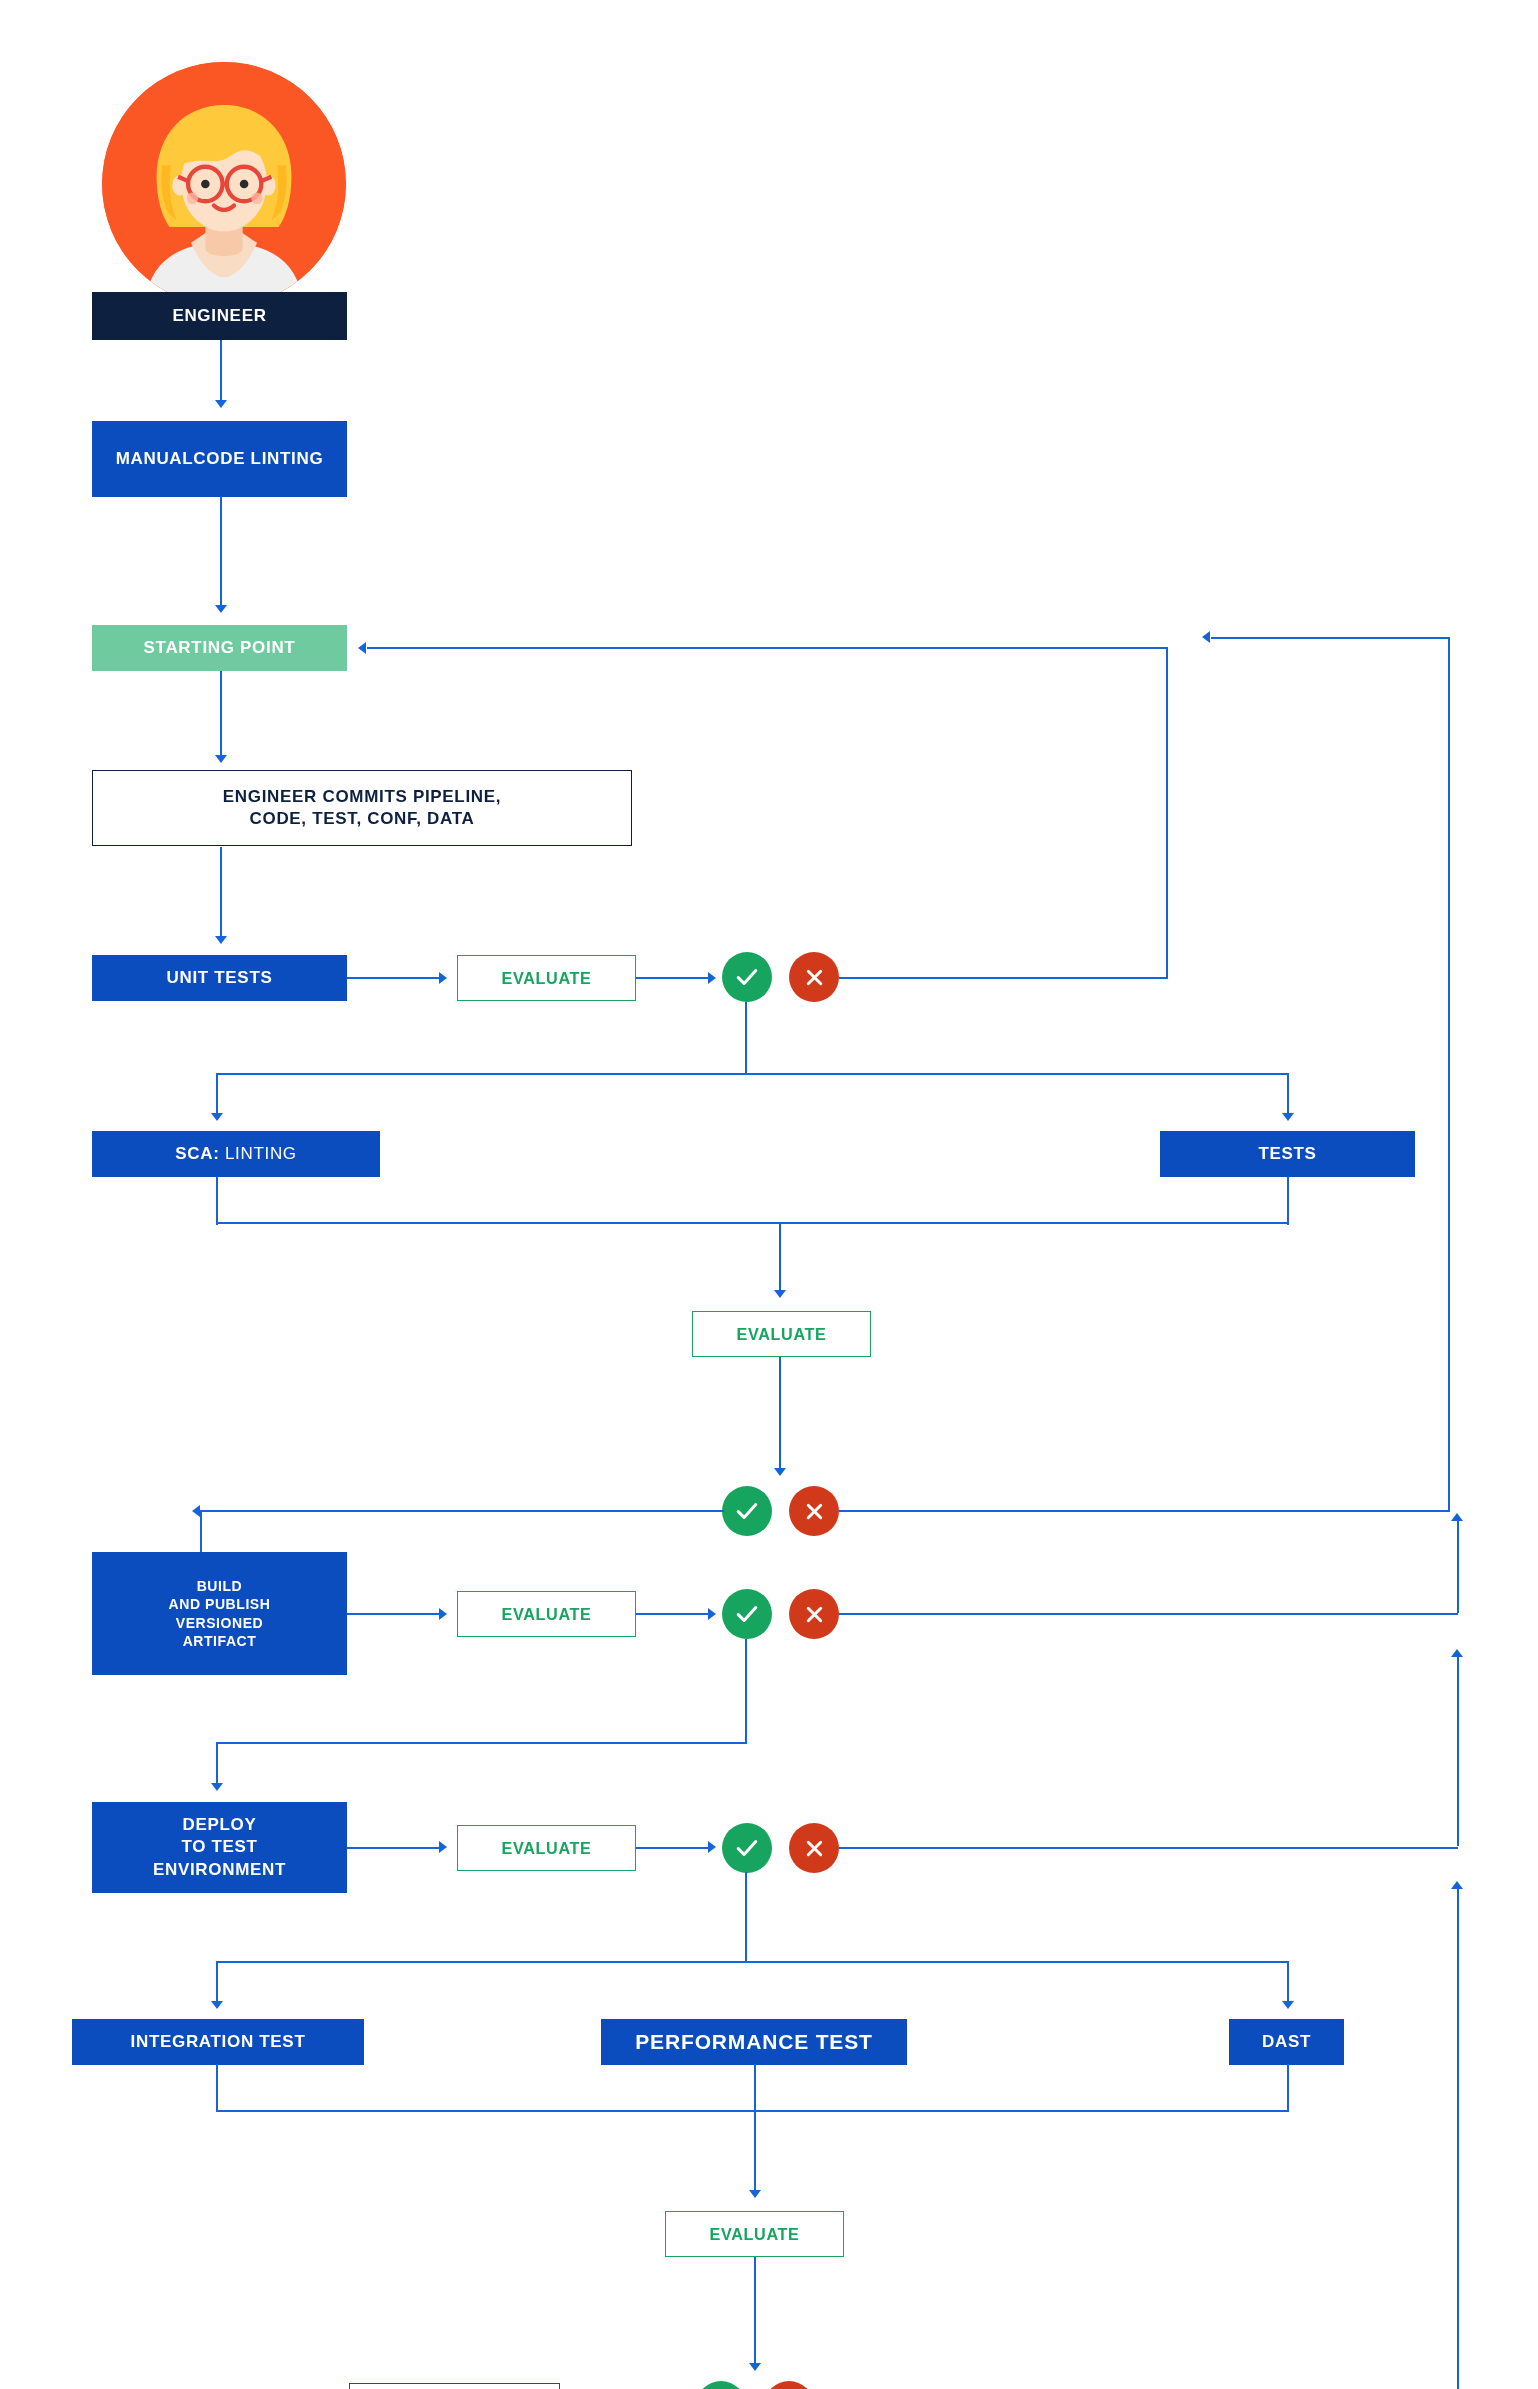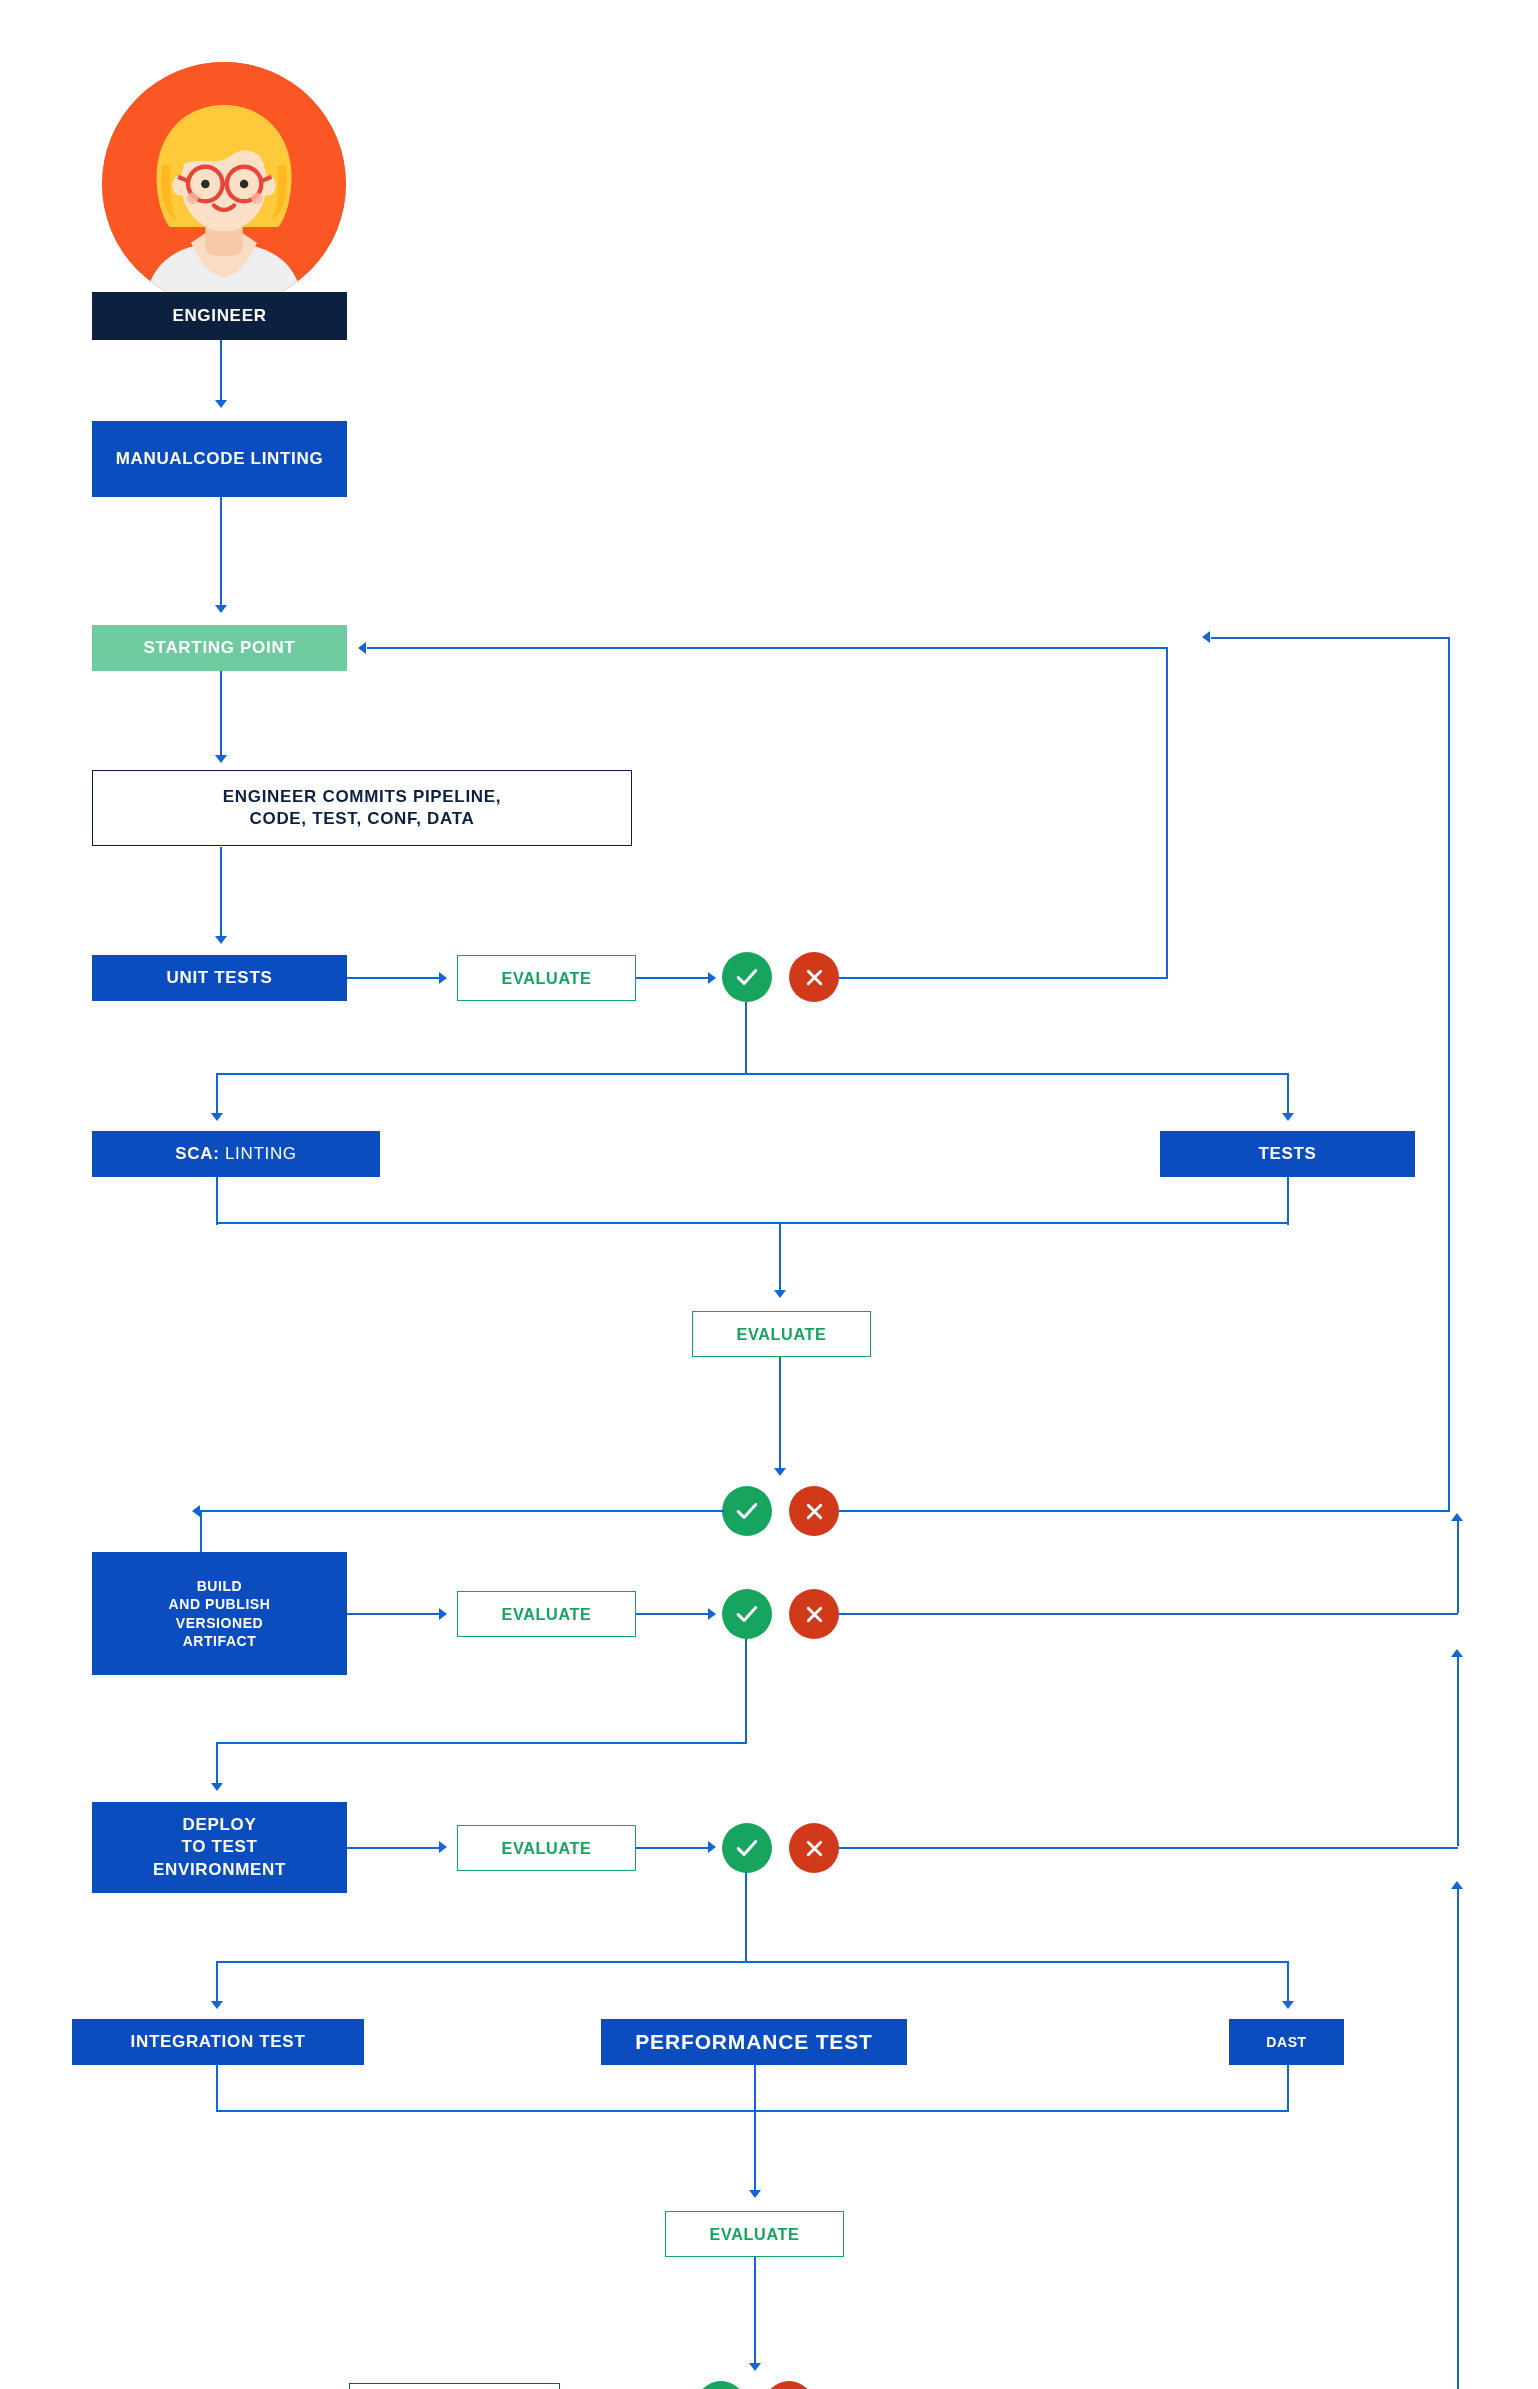--- a/index.html
+++ b/index.html
@@ -257,21 +257,21 @@
   <div class="arrow arrow-down" style="left:211px;top:2001px;"></div>
   <div class="line vline" style="left:1287px;top:1961px;height:43px;"></div>
   <div class="arrow arrow-down" style="left:1282px;top:2001px;"></div>
 
   <div class="box blue" style="left:72px;top:2019px;width:292px;height:46px;font-size:17px;">
     <span>INTEGRATION TEST</span>
   </div>
   <div class="box blue" style="left:601px;top:2019px;width:306px;height:46px;font-size:21px;">
     <span>PERFORMANCE TEST</span>
   </div>
-  <div class="box blue" style="left:1229px;top:2019px;width:115px;height:46px;font-size:14px;">
+  <div class="box blue" style="left:1229px;top:2019px;width:115px;height:46px;font-size:17px;">
     <span>DAST</span>
   </div>
 
   <div class="line vline" style="left:216px;top:2064px;height:48px;"></div>
   <div class="line vline" style="left:1287px;top:2064px;height:48px;"></div>
   <div class="line hline" style="left:216px;top:2110px;width:1073px;"></div>
   <div class="line vline" style="left:754px;top:2064px;height:129px;"></div>
   <div class="arrow arrow-down" style="left:749px;top:2190px;"></div>
 
   <div class="box green-out" style="left:665px;top:2211px;width:179px;height:46px;font-size:16.2px;">

